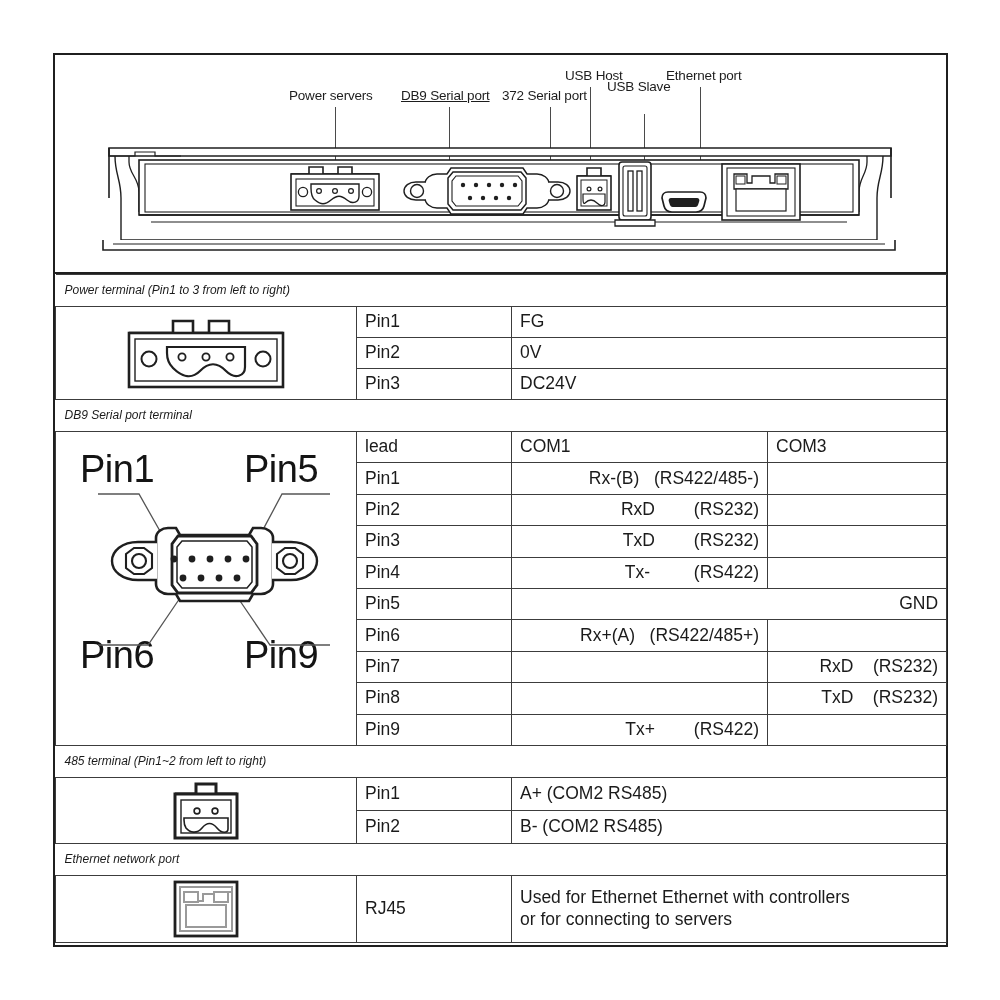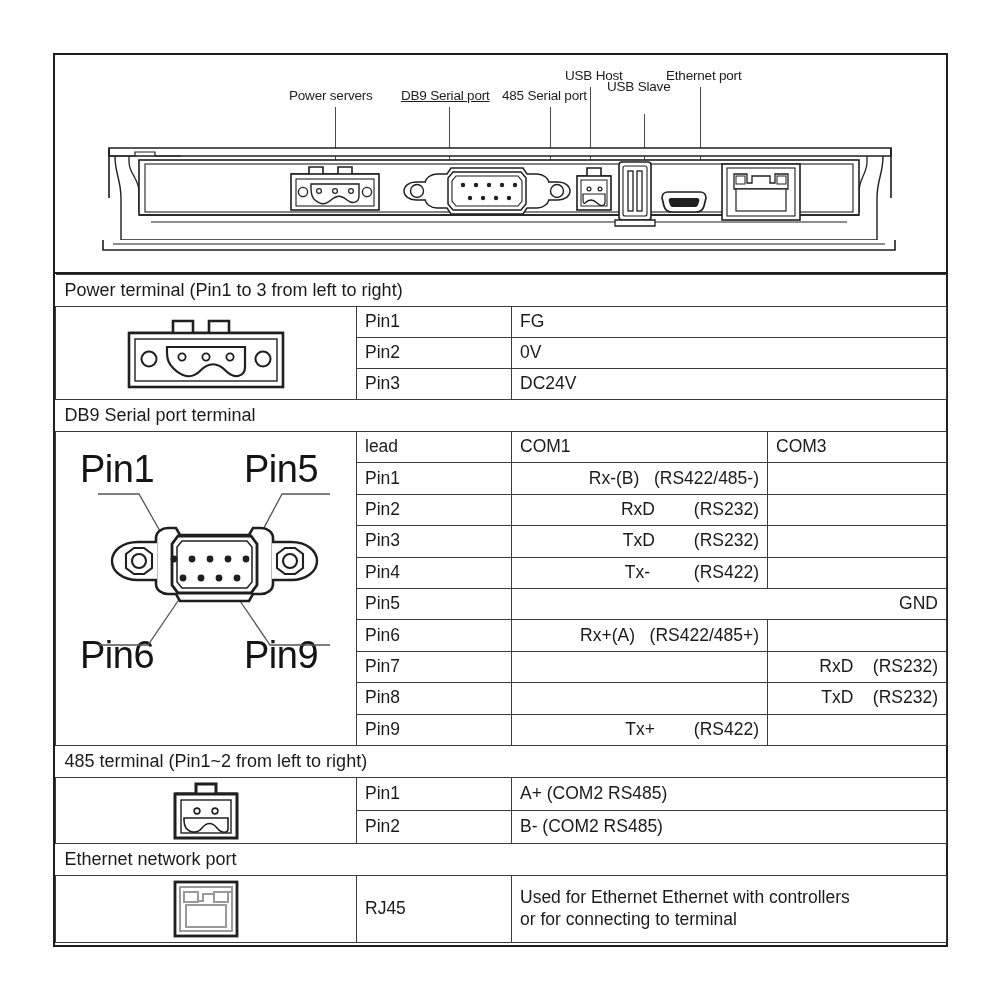--- a/index.html
+++ b/index.html
@@ -51,24 +51,24 @@
   .tbl td{
     border:1px solid #3c3c3c;
     padding:0 8px;
     font-size:17.5px;
     color:#1b1b1b;
     vertical-align:middle;
     box-sizing:border-box;
     line-height:1.25;
   }
   .sec-head td{
-    font-size:18px;
+    font-size:12px;
     height:32px;
     padding-left:9px;
-    border-left:none;border-right:none;
+    border-left:none;border-right:none;font-style:italic;
   }
   .r-pin{height:31px;}
   .pin-cell{width:155px;padding-left:10px;}
   .val-cell{padding-left:10px;}
   .com3-cell{width:179px;padding-left:10px;}
   .img-cell{width:301px;padding:0;text-align:center;vertical-align:middle;}
   .mono-sp{white-space:pre;text-align:right;}
 
   .db9-img-cell{height:313px;position:relative;}
   .db9-wrap{position:relative;width:301px;height:313px;}
@@ -88,21 +88,21 @@
 </head>
 <body>
 
 <div class="page">
   <div class="frame">
 
     <div class="illus-area">
 
       <div class="callout-label" style="left:234px;top:33px;">Power servers</div>
       <div class="callout-label" style="left:346px;top:33px;text-decoration:underline;">DB9 Serial port</div>
-      <div class="callout-label" style="left:447px;top:33px;">485 Serial port</div>
+      <div class="callout-label" style="left:447px;top:33px;">372 Serial port</div>
       <div class="callout-label" style="left:510px;top:13px;">USB Host</div>
       <div class="callout-label" style="left:552px;top:24px;">USB Slave</div>
       <div class="callout-label" style="left:611px;top:13px;">Ethernet port</div>
 
       <div class="leader" style="left:280px;top:52px;height:55px;"></div>
       <div class="leader" style="left:394px;top:52px;height:55px;"></div>
       <div class="leader" style="left:495px;top:52px;height:55px;"></div>
       <div class="leader" style="left:535px;top:32px;height:75px;"></div>
       <div class="leader" style="left:589px;top:59px;height:80px;"></div>
       <div class="leader" style="left:645px;top:32px;height:75px;"></div>
@@ -413,21 +413,21 @@
                 <path d="M14,16 L28,16 L28,25 L33,25 L33,18 L47,18 L47,25 L52,25 L52,16 L62,16"></path>
                 <rect x="14" y="16" width="14" height="10"></rect>
                 <rect x="44" y="16" width="14" height="10"></rect>
                 <rect x="16" y="29" width="40" height="22"></rect>
               </g>
             </svg>
           </td>
           <td class="pin-cell">RJ45</td>
           <td class="eth-desc" colspan="2">
             <span>Used for Ethernet Ethernet with controllers</span><br>
-            <span>or for connecting to terminal</span>
+            <span>or for connecting to servers</span>
           </td>
         </tr>
 
       </tbody>
     </table>
 
   </div>
 </div>
 
 </body></html>

